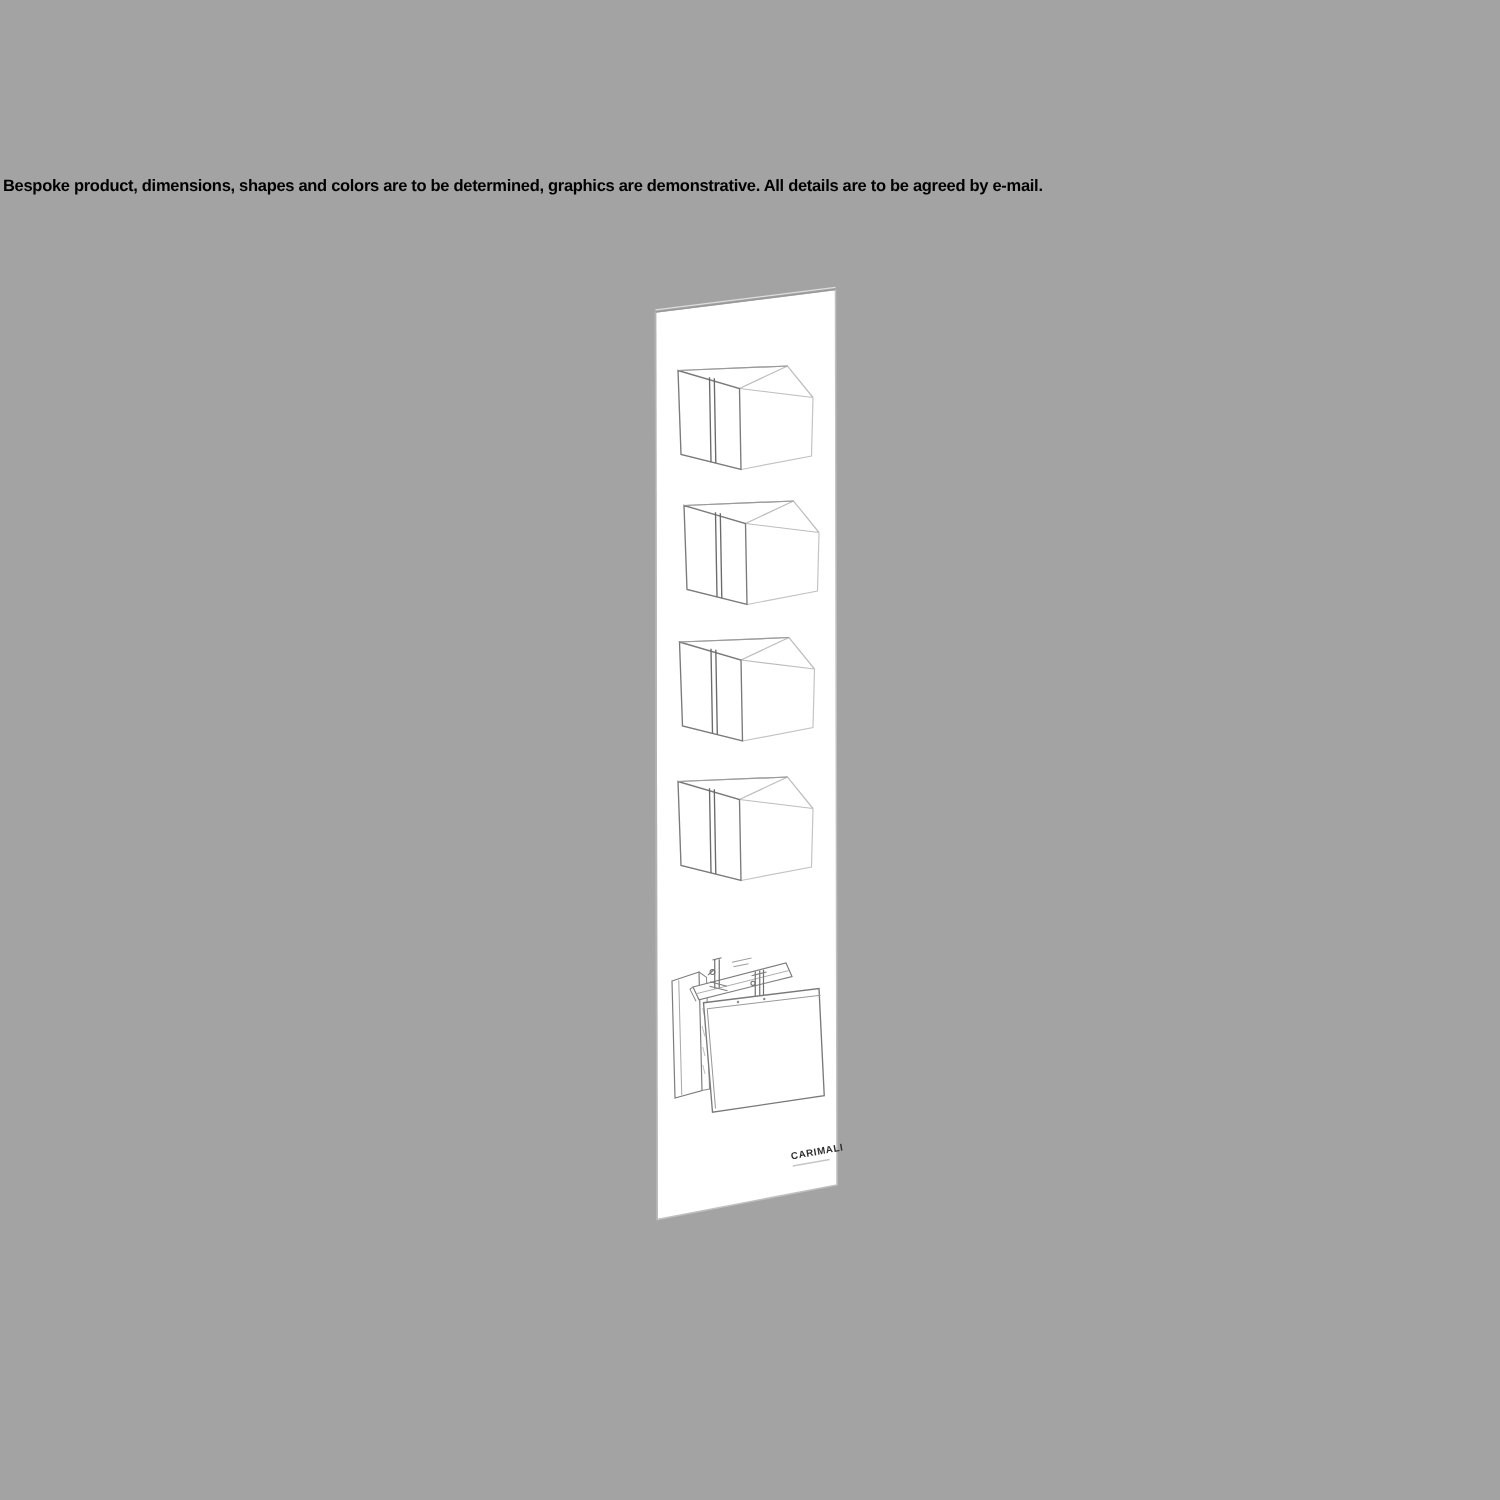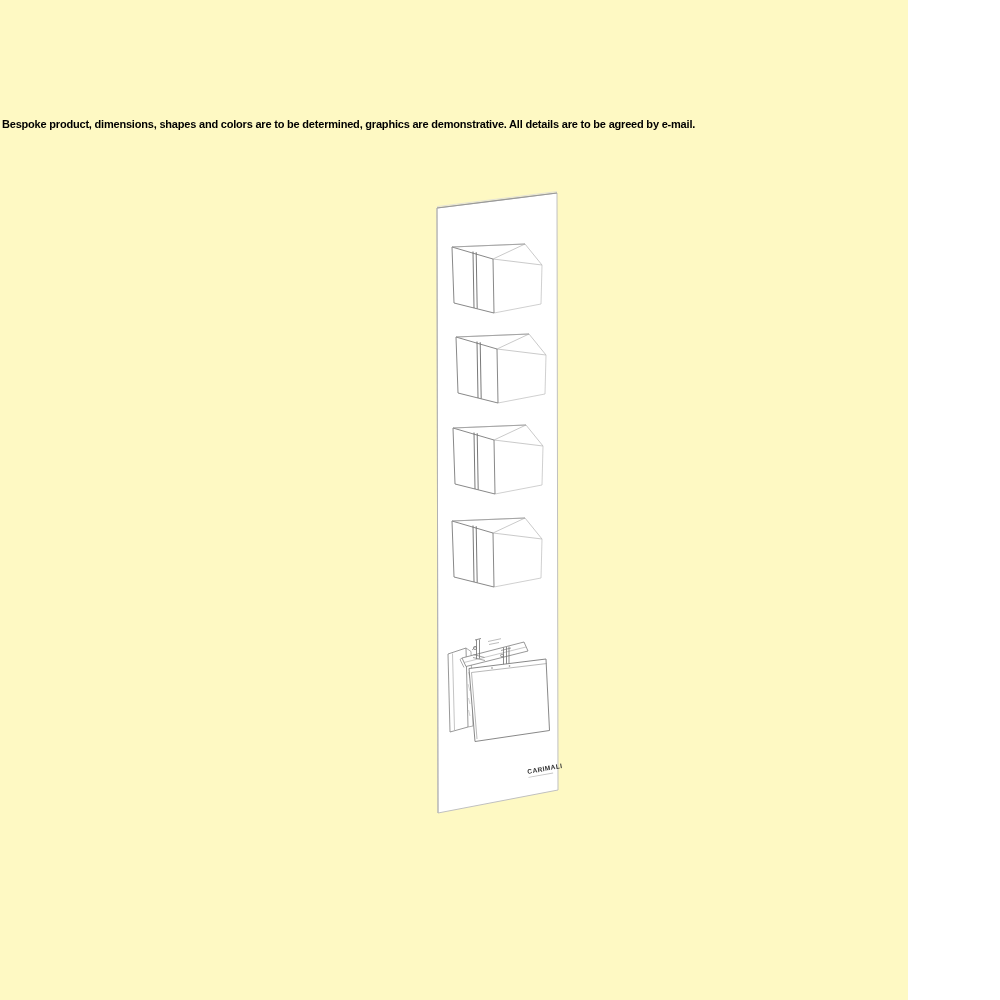--- a/index.html
+++ b/index.html
@@ -6,23 +6,23 @@
     margin: 0;
     padding: 0;
     width: 1000px;
     height: 1000px;
     background: #ffffff;
     overflow: hidden;
     font-family: "Liberation Sans", sans-serif;
   }
   .stage {
     position: relative;
-    width: 908px;
+    width: 1000px;
     height: 1000px;
-    background: #fef9c3;
+    background: #a3a3a3;
   }
   .disclaimer {
     position: absolute;
     left: 2px;
     top: 118px;
     width: 980px;
     font-size: 11px;
     font-weight: 700;
     color: #000000;
     letter-spacing: -0.2px;

